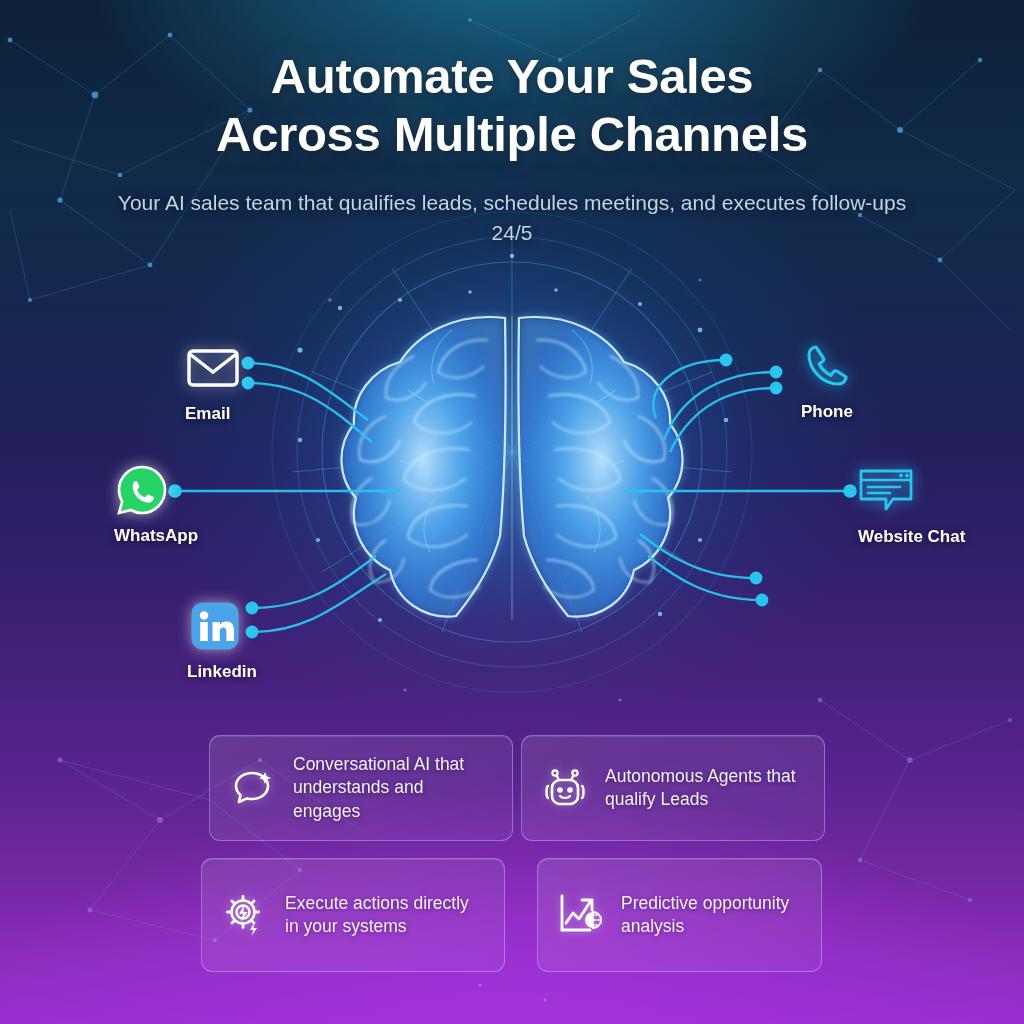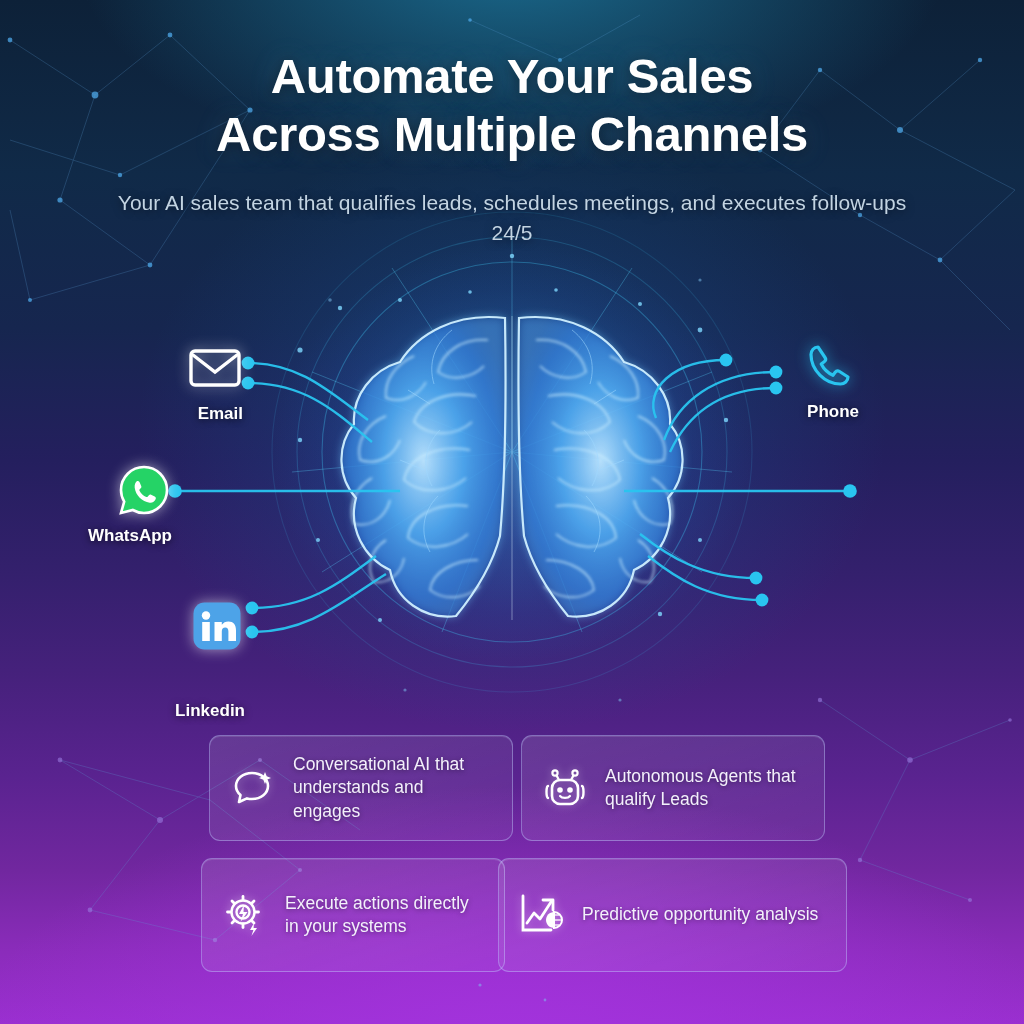--- a/index.html
+++ b/index.html
@@ -27,21 +27,21 @@
   
   .headline{position:absolute;left:0;right:0;top:48px;text-align:center;
             color:#ffffff;font-size:49px;font-weight:bold;line-height:1.18;
             letter-spacing:-0.3px;
             text-shadow:0 2px 14px rgba(0,0,0,.55),0 0 26px rgba(120,200,255,.28);}
   .subhead{position:absolute;left:112px;width:800px;top:188px;text-align:center;
            color:#c3d4e2;font-size:21px;line-height:1.45;font-weight:400;
            text-shadow:0 1px 8px rgba(0,0,0,.5);}
 
   
-  .node{position:absolute;display:flex;flex-direction:column;align-items:flex-end;}
+  .node{position:absolute;display:flex;flex-direction:column;align-items:flex-start;}
   .node .lbl{margin-top:8px;color:#ffffff;font-size:17px;font-weight:bold;
              white-space:nowrap;text-shadow:0 1px 7px rgba(0,0,0,.65);}
   .ico{width:56px;height:56px;display:flex;align-items:center;justify-content:center;}
   .glow-c{filter:drop-shadow(0 0 7px rgba(41,197,240,.85));}
   .glow-w{filter:drop-shadow(0 0 7px rgba(255,255,255,.55));}
 
   
   .card{position:absolute;box-sizing:border-box;border:1px solid rgba(190,205,255,.40);
         border-radius:11px;
         background:linear-gradient(160deg, rgba(255,255,255,.11) 0%, rgba(255,255,255,.045) 100%);
@@ -273,21 +273,21 @@
                  c12.7 0 23 -10.3 23 -23 S38.7 3 26 3 Z" fill="#25d366" stroke="#ffffff" stroke-width="2.6"></path>
         <path d="M19 17 c1.2 -0.4 2.1 0.2 2.6 1.3 l1.6 3.6 c0.4 0.9 0.2 1.7 -0.5 2.4 l-1 1
                  c-0.4 0.4 -0.5 0.9 -0.2 1.4 c1.5 2.9 3.8 5 6.8 6.3 c0.6 0.2 1.1 0.1 1.5 -0.4 l1.1 -1.3
                  c0.6 -0.7 1.4 -0.9 2.2 -0.5 l3.6 1.8 c1 0.5 1.4 1.5 1 2.5 c-0.9 2.4 -3.4 3.9 -6 3.6
                  c-7.6 -0.9 -14 -7.3 -15 -14.9 C16.4 20.6 17.3 18.3 19 17 Z" fill="#ffffff"></path>
       </svg>
     </div>
     <div class="lbl">WhatsApp</div>
   </div>
 
-  <div class="node" style="left:187px;top:598px;width:58px;gap:39px;">
+  <div class="node" style="left:187px;top:598px;width:58px;">
     <div class="ico glow-w">
       <svg width="50" height="50" viewBox="0 0 50 50">
         <rect x="1.5" y="1.5" width="47" height="47" rx="11" fill="#4da3e8"></rect>
         <circle cx="14" cy="14.5" r="4.2" fill="#ffffff"></circle>
         <rect x="10.2" y="21" width="7.6" height="19" fill="#ffffff"></rect>
         <path d="M22.5 21 h7.3 v2.8 c1.5 -2.3 3.8 -3.4 6.6 -3.4 c5 0 7.6 3.1 7.6 8.8 V40 h-7.6 v-9.4
                  c0 -2.6 -1 -4.1 -3.2 -4.1 c-2.2 0 -3.4 1.5 -3.4 4.1 V40 h-7.3 Z" fill="#ffffff"></path>
       </svg>
     </div>
     <div class="lbl">Linkedin</div>
@@ -297,20 +297,33 @@
     <div class="ico glow-c">
       <svg width="48" height="48" viewBox="0 0 48 48">
         <path d="M11 5 C7 5 4 8.5 4 12.5 C4 28 18 42 33.5 42 C37.5 42 41 39 41 35
                  l-8.5 -5.5 c-1.5 -1 -3.3 -0.6 -4.3 0.8 l-2.2 3 C21 31 16.5 26.5 14.2 22
                  l3 -2.2 c1.4 -1 1.8 -2.8 0.8 -4.3 Z" fill="none" stroke="#29c5f0" stroke-width="3.2" stroke-linejoin="round"></path>
       </svg>
     </div>
     <div class="lbl">Phone</div>
   </div>
 
+  <div class="node" style="left:858px;top:463px;width:58px;">
+    <div class="ico glow-c">
+      <svg width="56" height="48" viewBox="0 0 56 48">
+        <path d="M3 4 h50 v28 h-18 l-7 10 v-10 H3 Z" fill="none" stroke="#29c5f0" stroke-width="2.8" stroke-linejoin="round"></path>
+        <line x1="3" y1="13" x2="53" y2="13" stroke="#29c5f0" stroke-width="2.4"></line>
+        <circle cx="43" cy="8.5" r="1.9" fill="#29c5f0"></circle>
+        <circle cx="49" cy="8.5" r="1.9" fill="#29c5f0"></circle>
+        <line x1="10" y1="20" x2="42" y2="20" stroke="#29c5f0" stroke-width="2.6" stroke-linecap="round"></line>
+        <line x1="10" y1="26" x2="32" y2="26" stroke="#29c5f0" stroke-width="2.6" stroke-linecap="round"></line>
+      </svg>
+    </div>
+    <div class="lbl">Website Chat</div>
+  </div>
 
 
   <div class="card" style="left:209px;top:735px;width:304px;height:106px;">
     <div class="cico">
       <svg width="42" height="40" viewBox="0 0 42 40">
         <path d="M20 5 C11 5 4 10.8 4 18 c0 3.5 1.7 6.7 4.5 9 L7 34 l8 -3.6 c1.6 0.4 3.3 0.6 5 0.6
                  c9 0 16 -5.8 16 -13 S29 5 20 5 Z" fill="none" stroke="#ffffff" stroke-width="2.6" stroke-linejoin="round"></path>
         <path d="M33 4 l1.7 4.3 L39 10 l-4.3 1.7 L33 16 l-1.7 -4.3 L27 10 l4.3 -1.7 Z" fill="#ffffff"></path>
       </svg>
     </div>
@@ -352,21 +365,21 @@
           <line x1="31" y1="8" x2="28.5" y2="10.5"></line>
           <line x1="11.5" y1="27.5" x2="9" y2="30"></line>
         </g>
         <path d="M21 12 l-5 9 h4 l-2.5 8 l7 -10 h-4 Z" fill="#ffffff"></path>
         <path d="M31 30 l-4 7 h3.4 l-2 6 l5.6 -8 h-3.4 Z" fill="#ffffff"></path>
       </svg>
     </div>
     <div class="ctxt">Execute actions directly in your systems</div>
   </div>
 
-  <div class="card" style="left:498px;top:858px;width:349px;height:114px;">
+  <div class="card" style="left:537px;top:858px;width:285px;height:114px;">
     <div class="cico">
       <svg width="46" height="44" viewBox="0 0 46 44">
         <path d="M4 3 V37 H32" fill="none" stroke="#ffffff" stroke-width="2.8" stroke-linecap="round"></path>
         <path d="M8 30 L15 20 L21 26 L32 9" fill="none" stroke="#ffffff" stroke-width="2.8" stroke-linecap="round" stroke-linejoin="round"></path>
         <path d="M24 7 H34 V17" fill="none" stroke="#ffffff" stroke-width="2.8" stroke-linecap="round" stroke-linejoin="round"></path>
         <g transform="translate(26,18)">
           <path d="M9 1 C4.6 1 1 4.6 1 9 c0 4.4 3.6 8 8 8 Z" fill="#ffffff"></path>
           <path d="M9 1 C13.4 1 17 4.6 17 9 c0 4.4 -3.6 8 -8 8 Z" fill="none" stroke="#ffffff" stroke-width="2"></path>
           <g stroke="#ffffff" stroke-width="1.3">
             <line x1="9" y1="4" x2="14.4" y2="4"></line>

